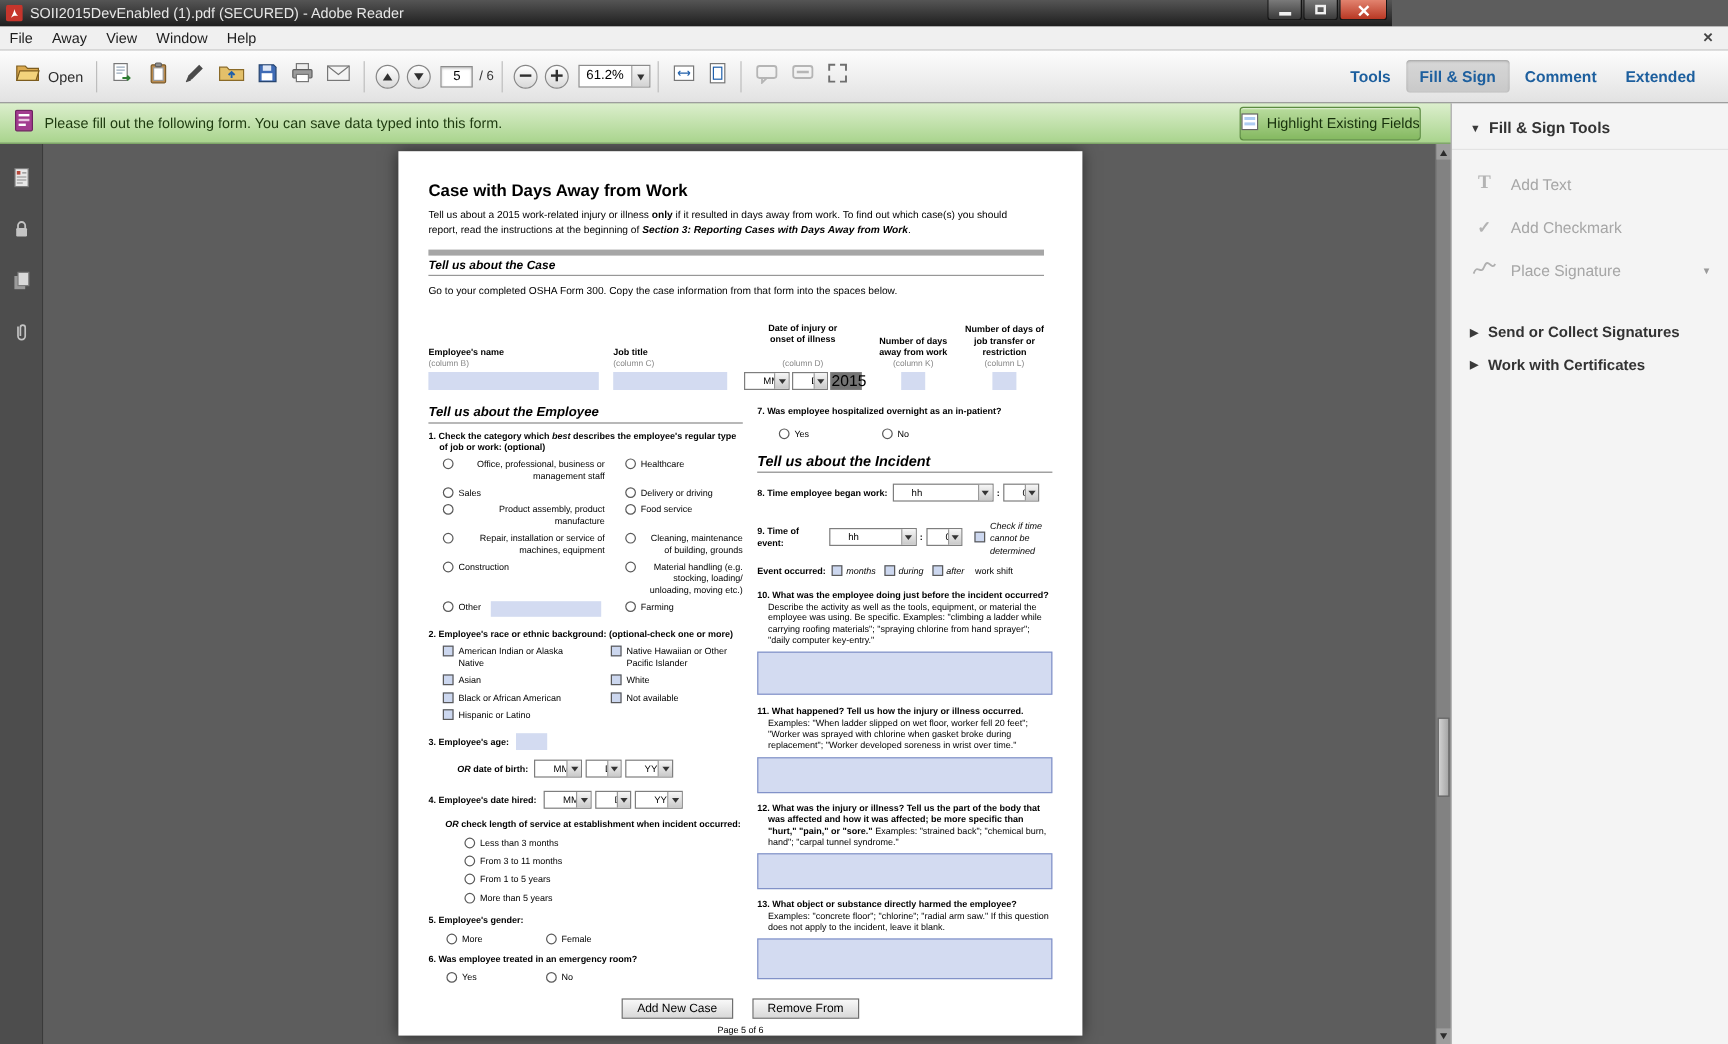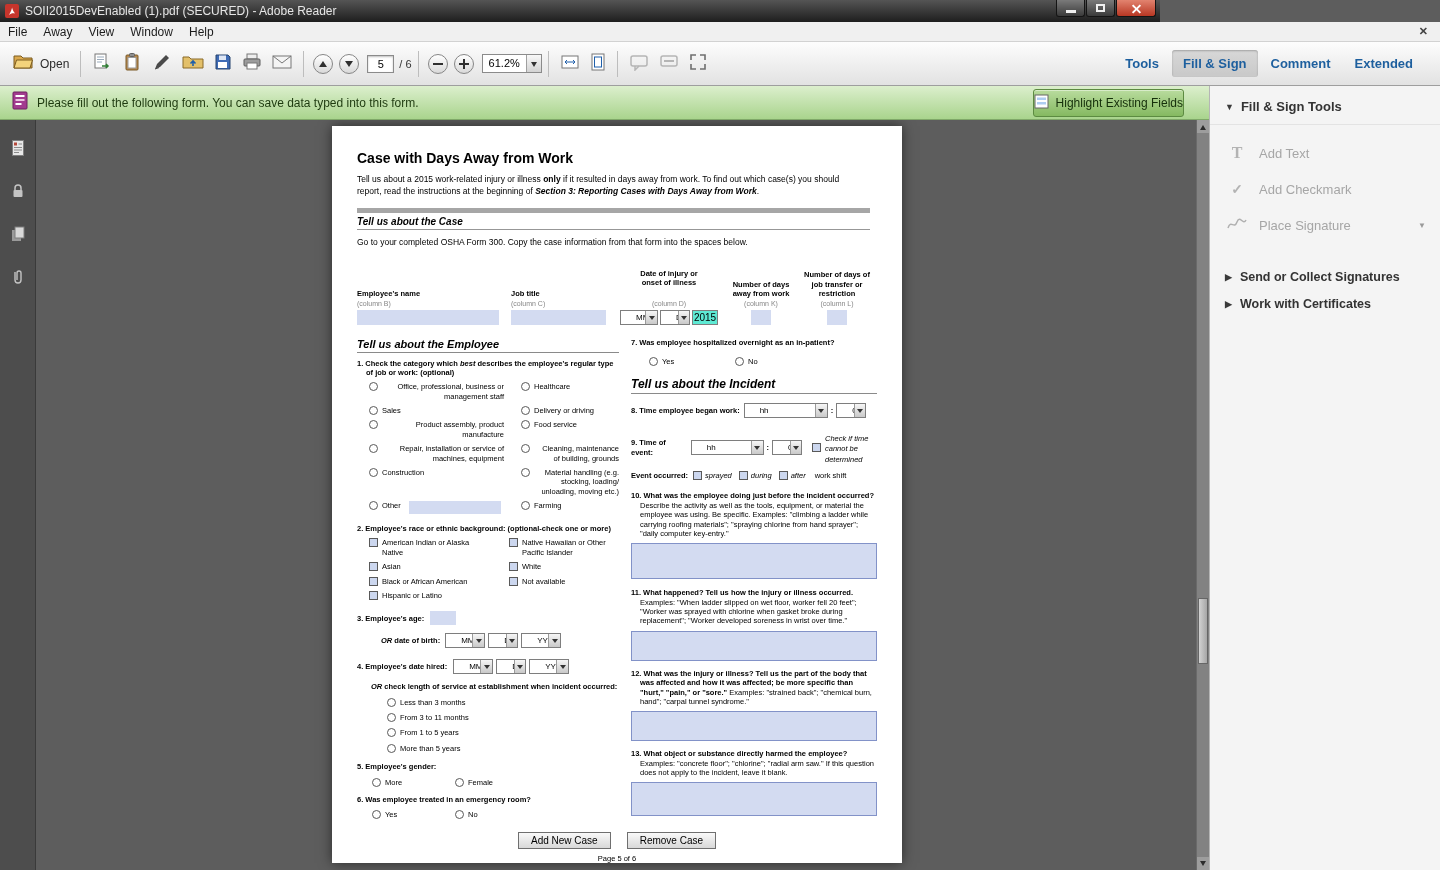--- a/index.html
+++ b/index.html
@@ -113,21 +113,21 @@
   .chead { margin-bottom:3px; }
   .clabel { font-weight:bold; font-size:7.5px; line-height:1.25; }
   .csub { font-size:7px; color:#878787; margin-top:1px; }
   .tcenter { text-align:center; }
   .fld { background:#d3dbf1; height:15px; }
   .sel { display:inline-flex; align-items:stretch; height:15px; border:1px solid #7e7e7e; background:#fff;padding-left:12px; }
   .sel .v { flex:1; font-size:8px; padding:2px 2px 0 3px; white-space:nowrap; overflow:hidden; }
   .sel .a { width:12px; border-left:1px solid #9a9a9a; background:linear-gradient(#f6f6f6,#c9c9c9);
     display:flex; align-items:center; justify-content:center; }
   .sel .a i { width:0; height:0; border:3px solid transparent; border-top:4px solid #333; margin-top:4px; }
-  .yrbox { width:26px; height:15px; border:1px solid #7e7e7e; background:#5eead4; font-size:10px;
+  .yrbox { width:26px; height:15px; border:1px solid #7e7e7e; background:#737373; font-size:13px;
     text-align:center; line-height:14px; }
   .cols { display:flex; margin-top:13px; }
   .lcol { width:268px; }
   .rcol { width:246px; margin-left:12px; }
   .sech { font-size:11px; font-weight:bold; font-style:italic; border-bottom:1px solid #8a8a8a; padding-bottom:2px; }
   .qt { font-size:7.5px; line-height:1.25; }
   .hang { display:block; padding-left:9px; text-indent:-9px; }
   .ogrid { display:grid; grid-template-columns:152px 1fr; row-gap:5px; margin:5px 0 0 12px;text-align:right; }
   .cgrid { display:grid; grid-template-columns:140px 1fr; row-gap:5px; margin:5px 0 0 12px; }
   .oitem { display:flex; gap:4px; align-items:flex-start; }
@@ -692,21 +692,21 @@
                 <i></i>
               </span>
             </span>
           <span class="cb" style="margin-left:10px"></span>
           <span class="q9note">Check if time cannot be determined</span>
         </div>
 
         <div class="irow" style="margin-top:14px">
           <b class="qt">Event occurred:</b>
           <span class="cb" style="margin-left:5px"></span>
-          <i class="qt" style="margin-left:3px">sprayed</i>
+          <i class="qt" style="margin-left:3px">months</i>
           <span class="cb" style="margin-left:7px"></span>
           <i class="qt" style="margin-left:3px">during</i>
           <span class="cb" style="margin-left:7px"></span>
           <i class="qt" style="margin-left:3px">after</i>
           <span class="qt" style="margin-left:9px">work shift</span>
         </div>
 
         <div class="qt hang" style="margin-top:11px"><b>10.  What was the employee doing just before the incident occurred?</b> <span>Describe the activity as well as the tools, equipment, or material the employee was using.  Be specific.  Examples:  "climbing a ladder while carrying roofing materials"; "spraying chlorine from hand sprayer"; "daily computer key-entry."</span></div>
         <div class="ta" style="height:36px"></div>
 
@@ -716,21 +716,21 @@
         <div class="qt hang" style="margin-top:8px"><b>12.  What was the injury or illness?  Tell us the part of the body that was affected and how it was affected; be more specific than "hurt," "pain," or "sore."</b> <span>Examples:  "strained back"; "chemical burn, hand"; "carpal tunnel syndrome."</span></div>
         <div class="ta" style="height:30px"></div>
 
         <div class="qt hang" style="margin-top:8px"><b>13.  What object or substance directly harmed the employee?</b> <span>Examples:  "concrete floor"; "chlorine"; "radial arm saw."  If this question does not apply to the incident, leave it blank.</span></div>
         <div class="ta" style="height:34px"></div>
       </div>
     </div>
 
     <div class="formbtns">
       <span class="fbtn">Add New Case</span>
-      <span class="fbtn">Remove Case</span>
+      <span class="fbtn">Remove From</span>
     </div>
     <div class="pagefoot">Page 5 of 6</div>
   </div>
 
   <div class="vscroll">
     <div class="sarrow up">
         <i class="tri tup"></i>
       </div>
     <div class="sthumb"></div>
     <div class="sarrow down">

